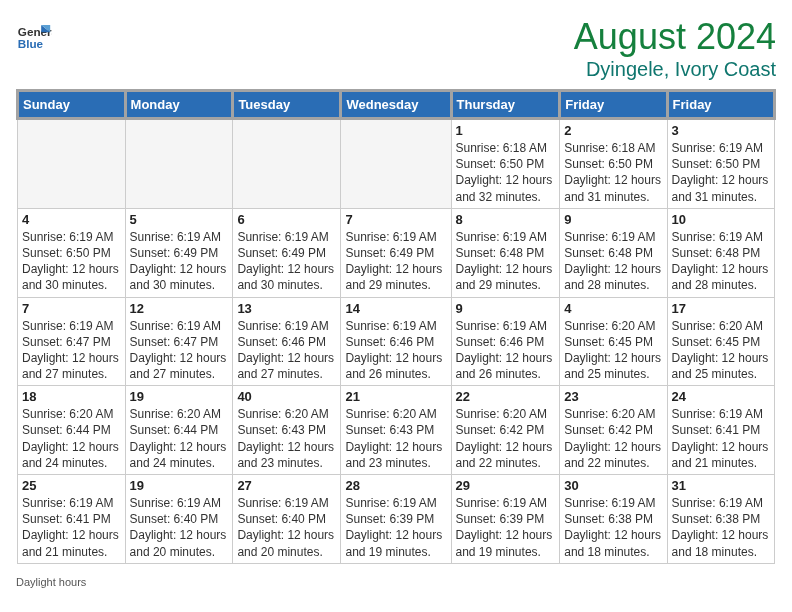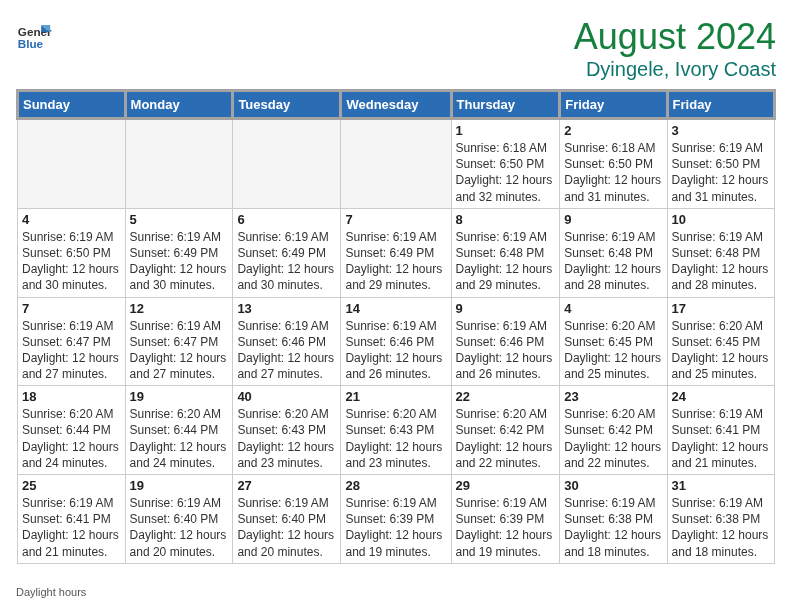--- a/index.html
+++ b/index.html
@@ -70,21 +70,21 @@
       color: #222;
     }
     .day-info {
       font-size: 12px;
       color: #333;
       line-height: 1.35;
     }
     .footer-note {
       font-size: 11px;
       color: #555;
-      margin-top: 22px;
+      margin-top: 12px;
     }
   </style>
 </head>
 <body>
 
 <div class="header">
   <div class="logo">
     <svg class="logo-icon" viewBox="0 0 40 40">
       <text x="2" y="22" font-size="13" font-weight="bold" fill="#333">General</text>
       <text x="2" y="35" font-size="13" font-weight="bold" fill="#2a6db5">Blue</text>

